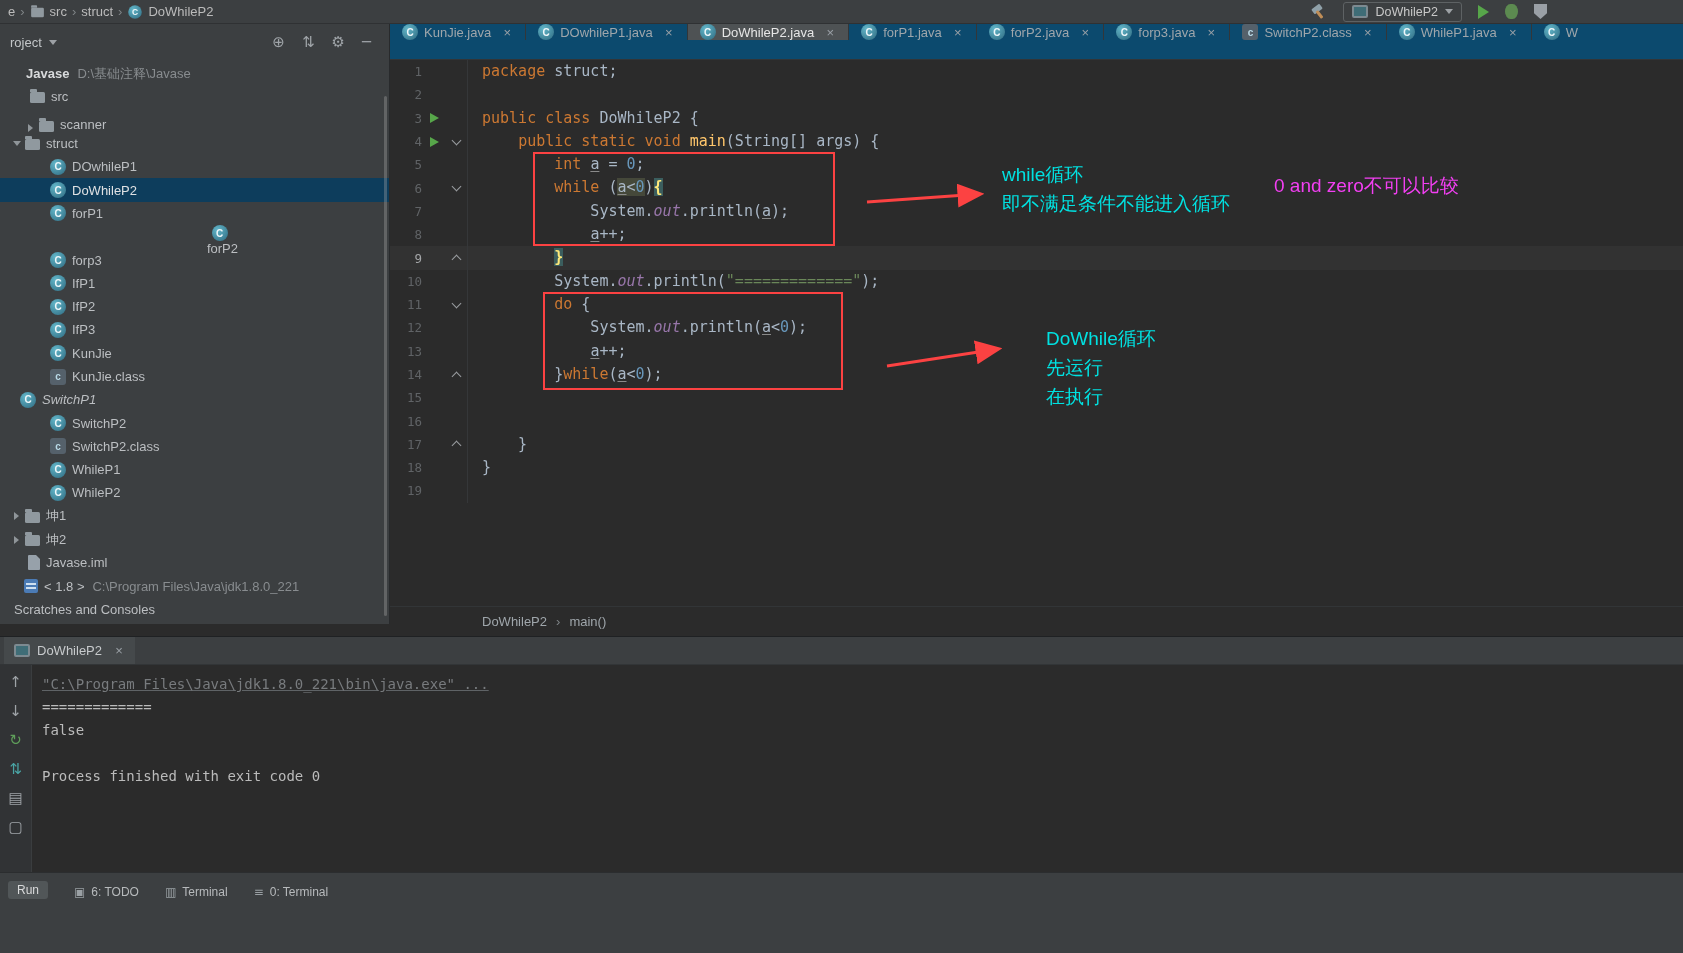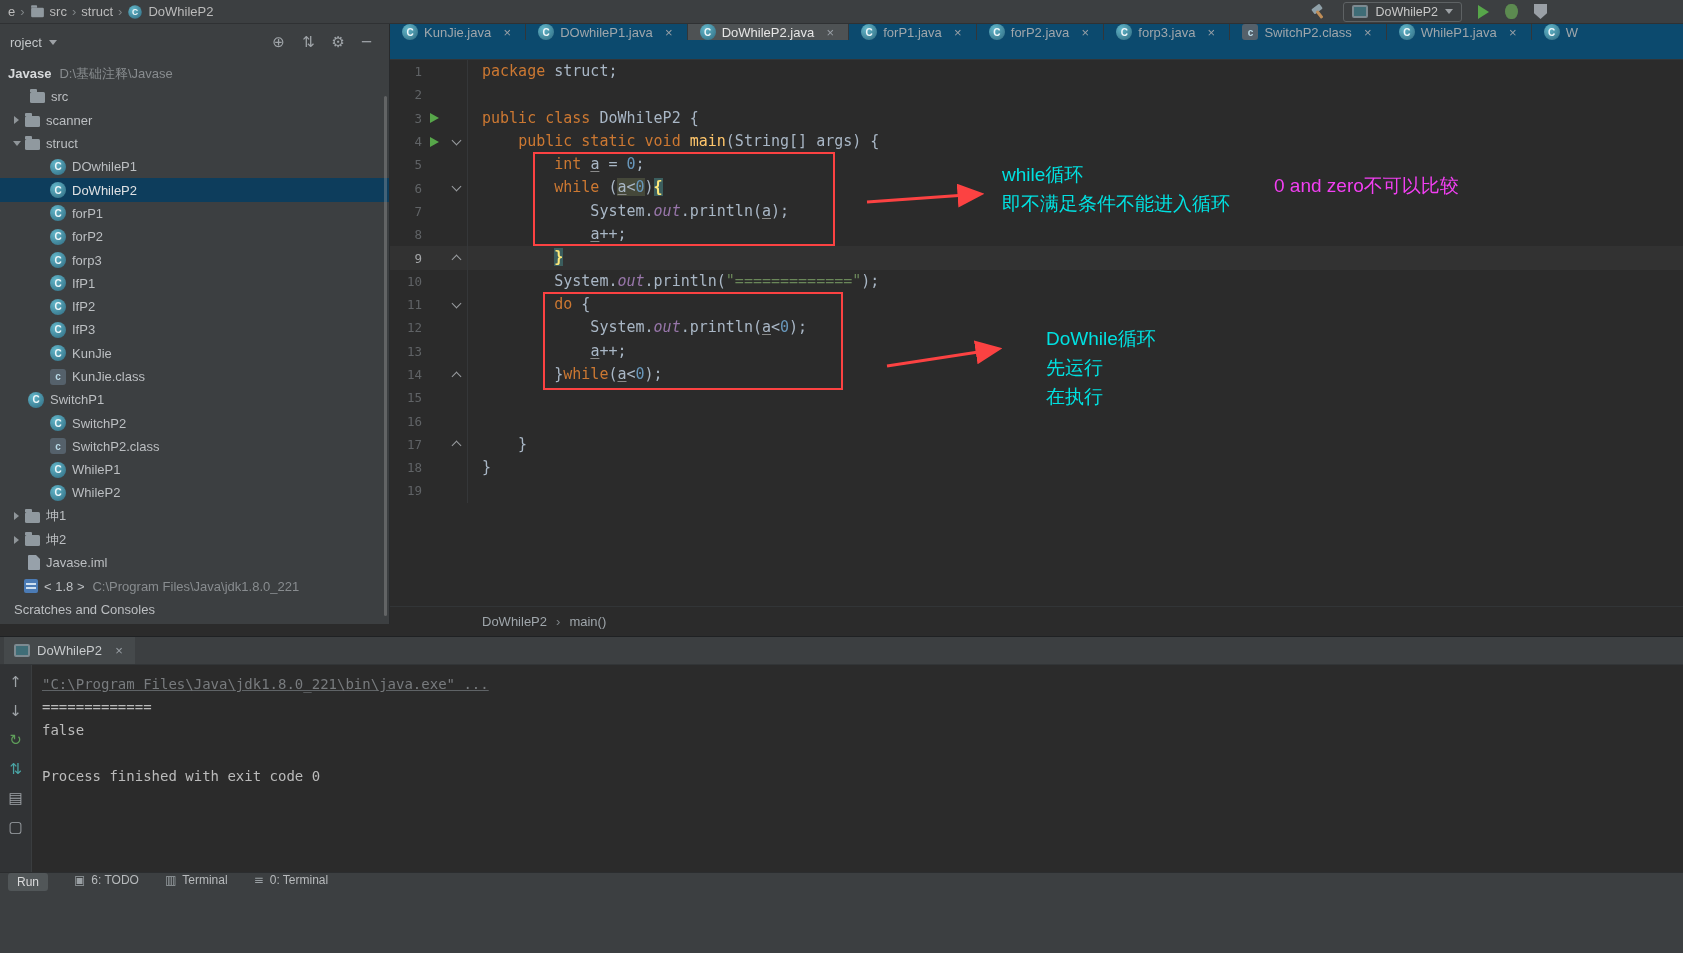--- a/index.html
+++ b/index.html
@@ -98,21 +98,21 @@
 .console-tabbar{height:28px;background:#3c3f41;border-bottom:1px solid #323537;display:flex;align-items:stretch;padding-left:4px}
 .console-tab{display:flex;align-items:center;gap:7px;padding:0 10px;background:#45494b;color:#c7cacc;font-size:13px}
 .console-body{position:absolute;top:28px;left:0;right:0;bottom:0}
 .console-gutter{position:absolute;left:0;top:0;bottom:0;width:32px;background:#313335;border-right:1px solid #3a3d3f;display:flex;flex-direction:column;align-items:center;padding-top:10px;gap:14px}
 .console-out{position:absolute;left:42px;top:8px;right:10px;bottom:0;font:14px/23px "DejaVu Sans Mono",monospace;white-space:pre;color:#bbbbbb}
 .cout{min-height:23px}
 .cout.cmd{color:#787b7e;text-decoration:underline;text-decoration-color:#5f6366}
 
 
 .bottombar{position:absolute;left:0;right:0;top:872px;bottom:0;background:#3c3f41;border-top:1px solid #2b2d2f}
-.stripe{display:flex;align-items:flex-start;height:26px;gap:26px;padding-left:8px}
+.stripe{display:flex;align-items:flex-end;height:26px;gap:26px;padding-left:8px}
 .bb-run{font-size:12px;color:#d9dadb;background:#515658;border-radius:3px;padding:2px 9px;cursor:default}
 .bb-item{display:flex;align-items:center;gap:6px;font-size:12px;color:#b7babc;cursor:default}
 .bb-icon{font-family:"DejaVu Sans",sans-serif;font-size:12px;color:#9aa0a4}
 </style>
 </head>
 <body>
 
 <div class="app">
 
   <div class="titlebar">
@@ -155,29 +155,29 @@
         <span class="ph-label">roject</span>
         <span class="caret-down"></span>
         <span class="ph-icons" id="project-header-icons">
             <span class="glyph-icon">⊕</span>
             <span class="glyph-icon">⇅</span>
             <span class="glyph-icon">⚙</span>
             <span class="glyph-icon">─</span>
           </span>
       </div>
       <div class="tree" id="tree">
-          <div class="tree-row" style="padding-left: 2px;">
+          <div class="tree-row" style="padding-left: 20px;">
             <span class="tree-label bold">Javase</span>
             <span class="tree-extra">D:\基础注释\Javase</span>
           </div>
           <div class="tree-row" style="padding-left: 30px;">
             <span class="ticon icon-folder"></span>
             <span class="tree-label">src</span>
           </div>
-          <div class="tree-row" style="padding-left: 8px;">
+          <div class="tree-row" style="padding-left: 22px; align-items: flex-end;">
             <span class="tree-arrow right"></span>
             <span class="ticon icon-folder"></span>
             <span class="tree-label">scanner</span>
           </div>
           <div class="tree-row" style="padding-left: 8px;">
             <span class="tree-arrow down"></span>
             <span class="ticon icon-folder"></span>
             <span class="tree-label">struct</span>
           </div>
           <div class="tree-row" style="padding-left: 50px;">
@@ -185,21 +185,21 @@
             <span class="tree-label">DOwhileP1</span>
           </div>
           <div class="tree-row selected" style="padding-left: 50px;">
             <span class="ticon icon-class"></span>
             <span class="tree-label">DoWhileP2</span>
           </div>
           <div class="tree-row" style="padding-left: 50px;">
             <span class="ticon icon-class"></span>
             <span class="tree-label">forP1</span>
           </div>
-          <div class="tree-row" style="padding-left: 50px;">
+          <div class="tree-row" style="padding-left: 50px; flex-direction: column;">
             <span class="ticon icon-class"></span>
             <span class="tree-label">forP2</span>
           </div>
           <div class="tree-row" style="padding-left: 50px;">
             <span class="ticon icon-class"></span>
             <span class="tree-label">forp3</span>
           </div>
           <div class="tree-row" style="padding-left: 50px;">
             <span class="ticon icon-class"></span>
             <span class="tree-label">IfP1</span>
@@ -213,21 +213,21 @@
             <span class="tree-label">IfP3</span>
           </div>
           <div class="tree-row" style="padding-left: 50px;">
             <span class="ticon icon-class"></span>
             <span class="tree-label">KunJie</span>
           </div>
           <div class="tree-row" style="padding-left: 50px;">
             <span class="ticon icon-classfile"></span>
             <span class="tree-label">KunJie.class</span>
           </div>
-          <div class="tree-row" style="padding-left: 28px;">
+          <div class="tree-row" style="padding-left: 20px; font-style: italic;">
             <span class="ticon icon-class"></span>
             <span class="tree-label">SwitchP1</span>
           </div>
           <div class="tree-row" style="padding-left: 50px;">
             <span class="ticon icon-class"></span>
             <span class="tree-label">SwitchP2</span>
           </div>
           <div class="tree-row" style="padding-left: 50px;">
             <span class="ticon icon-classfile"></span>
             <span class="tree-label">SwitchP2.class</span>

